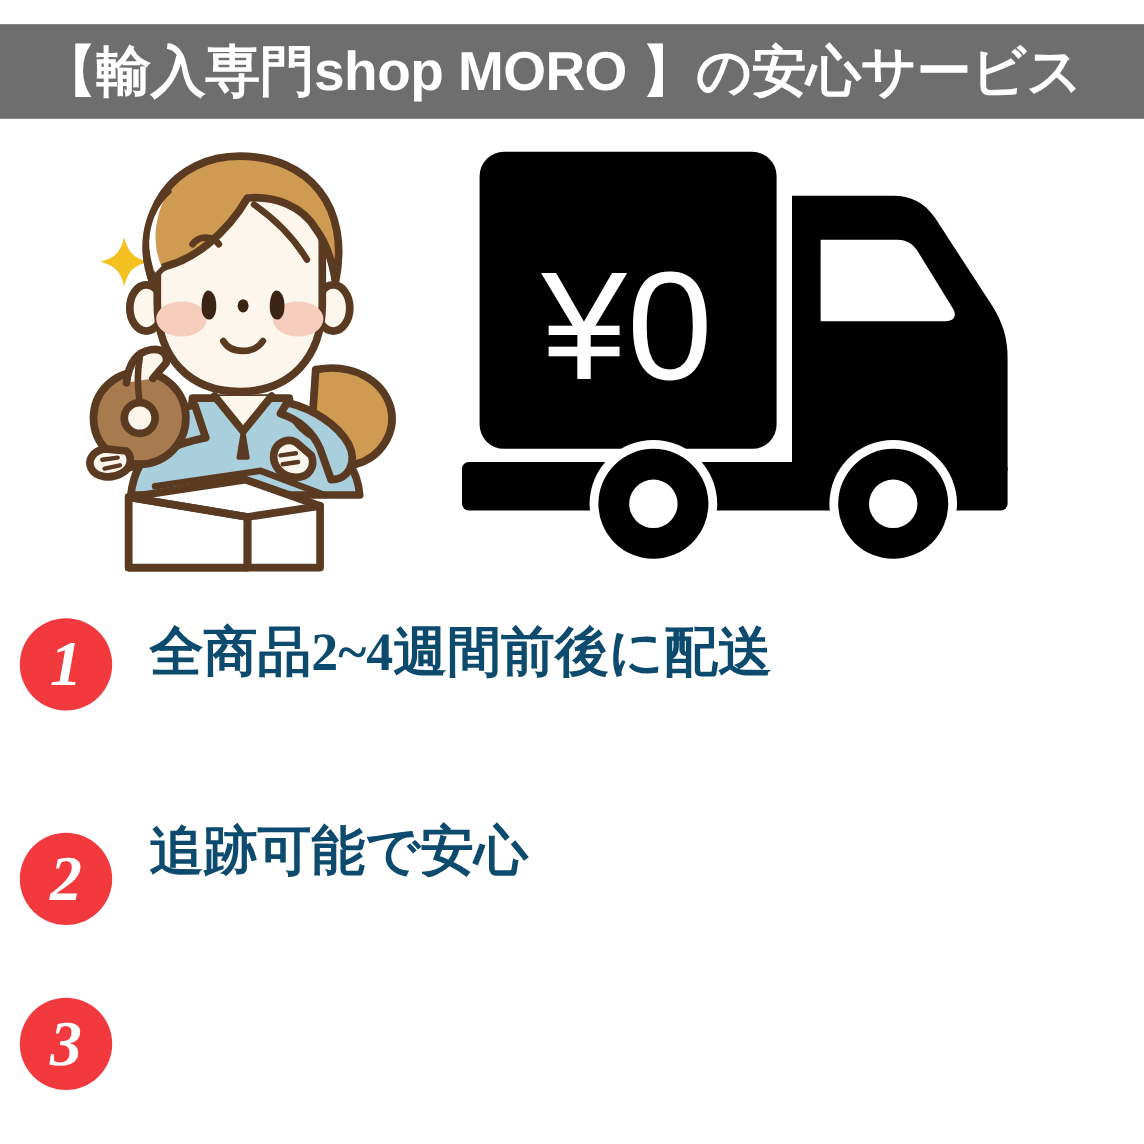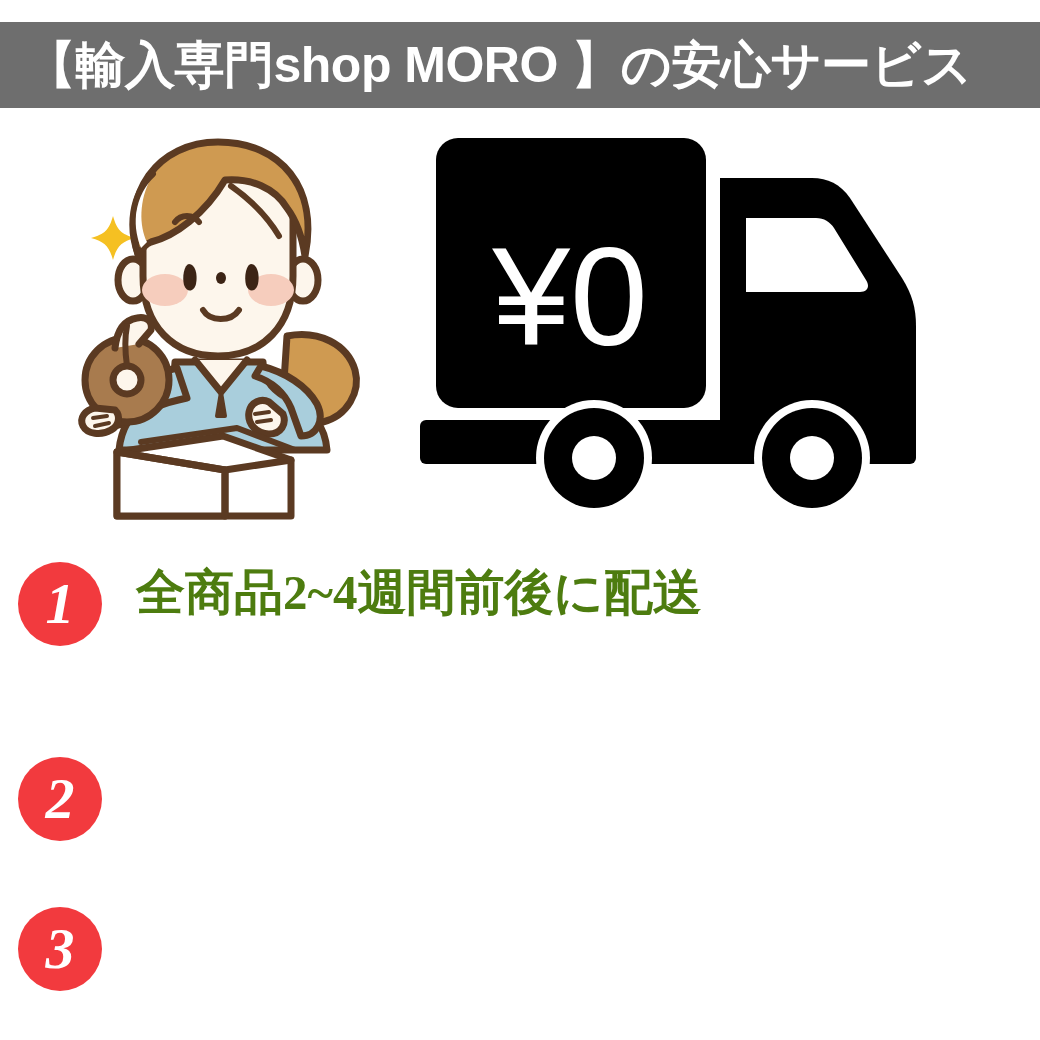--- a/index.html
+++ b/index.html
@@ -20,21 +20,21 @@
   #header-banner {
     position: absolute;
     left: 0;
     top: 22px;
     width: 1040px;
     height: 86px;
     background: #6e6e6e;
     display: flex;
     align-items: center;
     box-sizing: border-box;
-    padding-left: 26px;
+    padding-left: 38px;
   }
   #header-title {
     color: #ffffff;
     font-family: "Liberation Sans", "DejaVu Sans", sans-serif;
     font-weight: bold;
     font-size: 50px;
     line-height: 1;
     letter-spacing: -0.5px;
     white-space: nowrap;
   }
@@ -98,21 +98,21 @@
     font-weight: bold;
     font-size: 58px;
     line-height: 1;
     user-select: none;
   }
   #feature-row-1 .badge { margin-top: 14px; }
   #feature-row-2 .badge { margin-top: 4px; }
 
   .feature-text {
     margin-left: 34px;
-    color: #4d7c0f;
+    color: #0c4a6e;
     font-family: "Liberation Serif", "DejaVu Serif", serif;
     font-weight: bold;
     font-size: 49px;
     line-height: 1.28;
   }
   .feature-line { display: block; white-space: nowrap; }
   .feature-line.indent { padding-left: 30px; }
 
   #feature-row-2 .feature-text {
     font-size: 49px;
@@ -225,20 +225,21 @@
   <div class="feature-row" id="feature-row-0">
     <div class="badge">1</div>
     <div class="feature-text">
       <span class="feature-line">全商品2~4週間前後に配送</span>
     </div>
   </div>
 
   <div class="feature-row" id="feature-row-1">
     <div class="badge">2</div>
     <div class="feature-text">
+      <span class="feature-line">追跡可能で安心</span>
     </div>
   </div>
 
   <div class="feature-row" id="feature-row-2">
     <div class="badge">3</div>
   </div>
 
 </div>
 
 </body></html>

